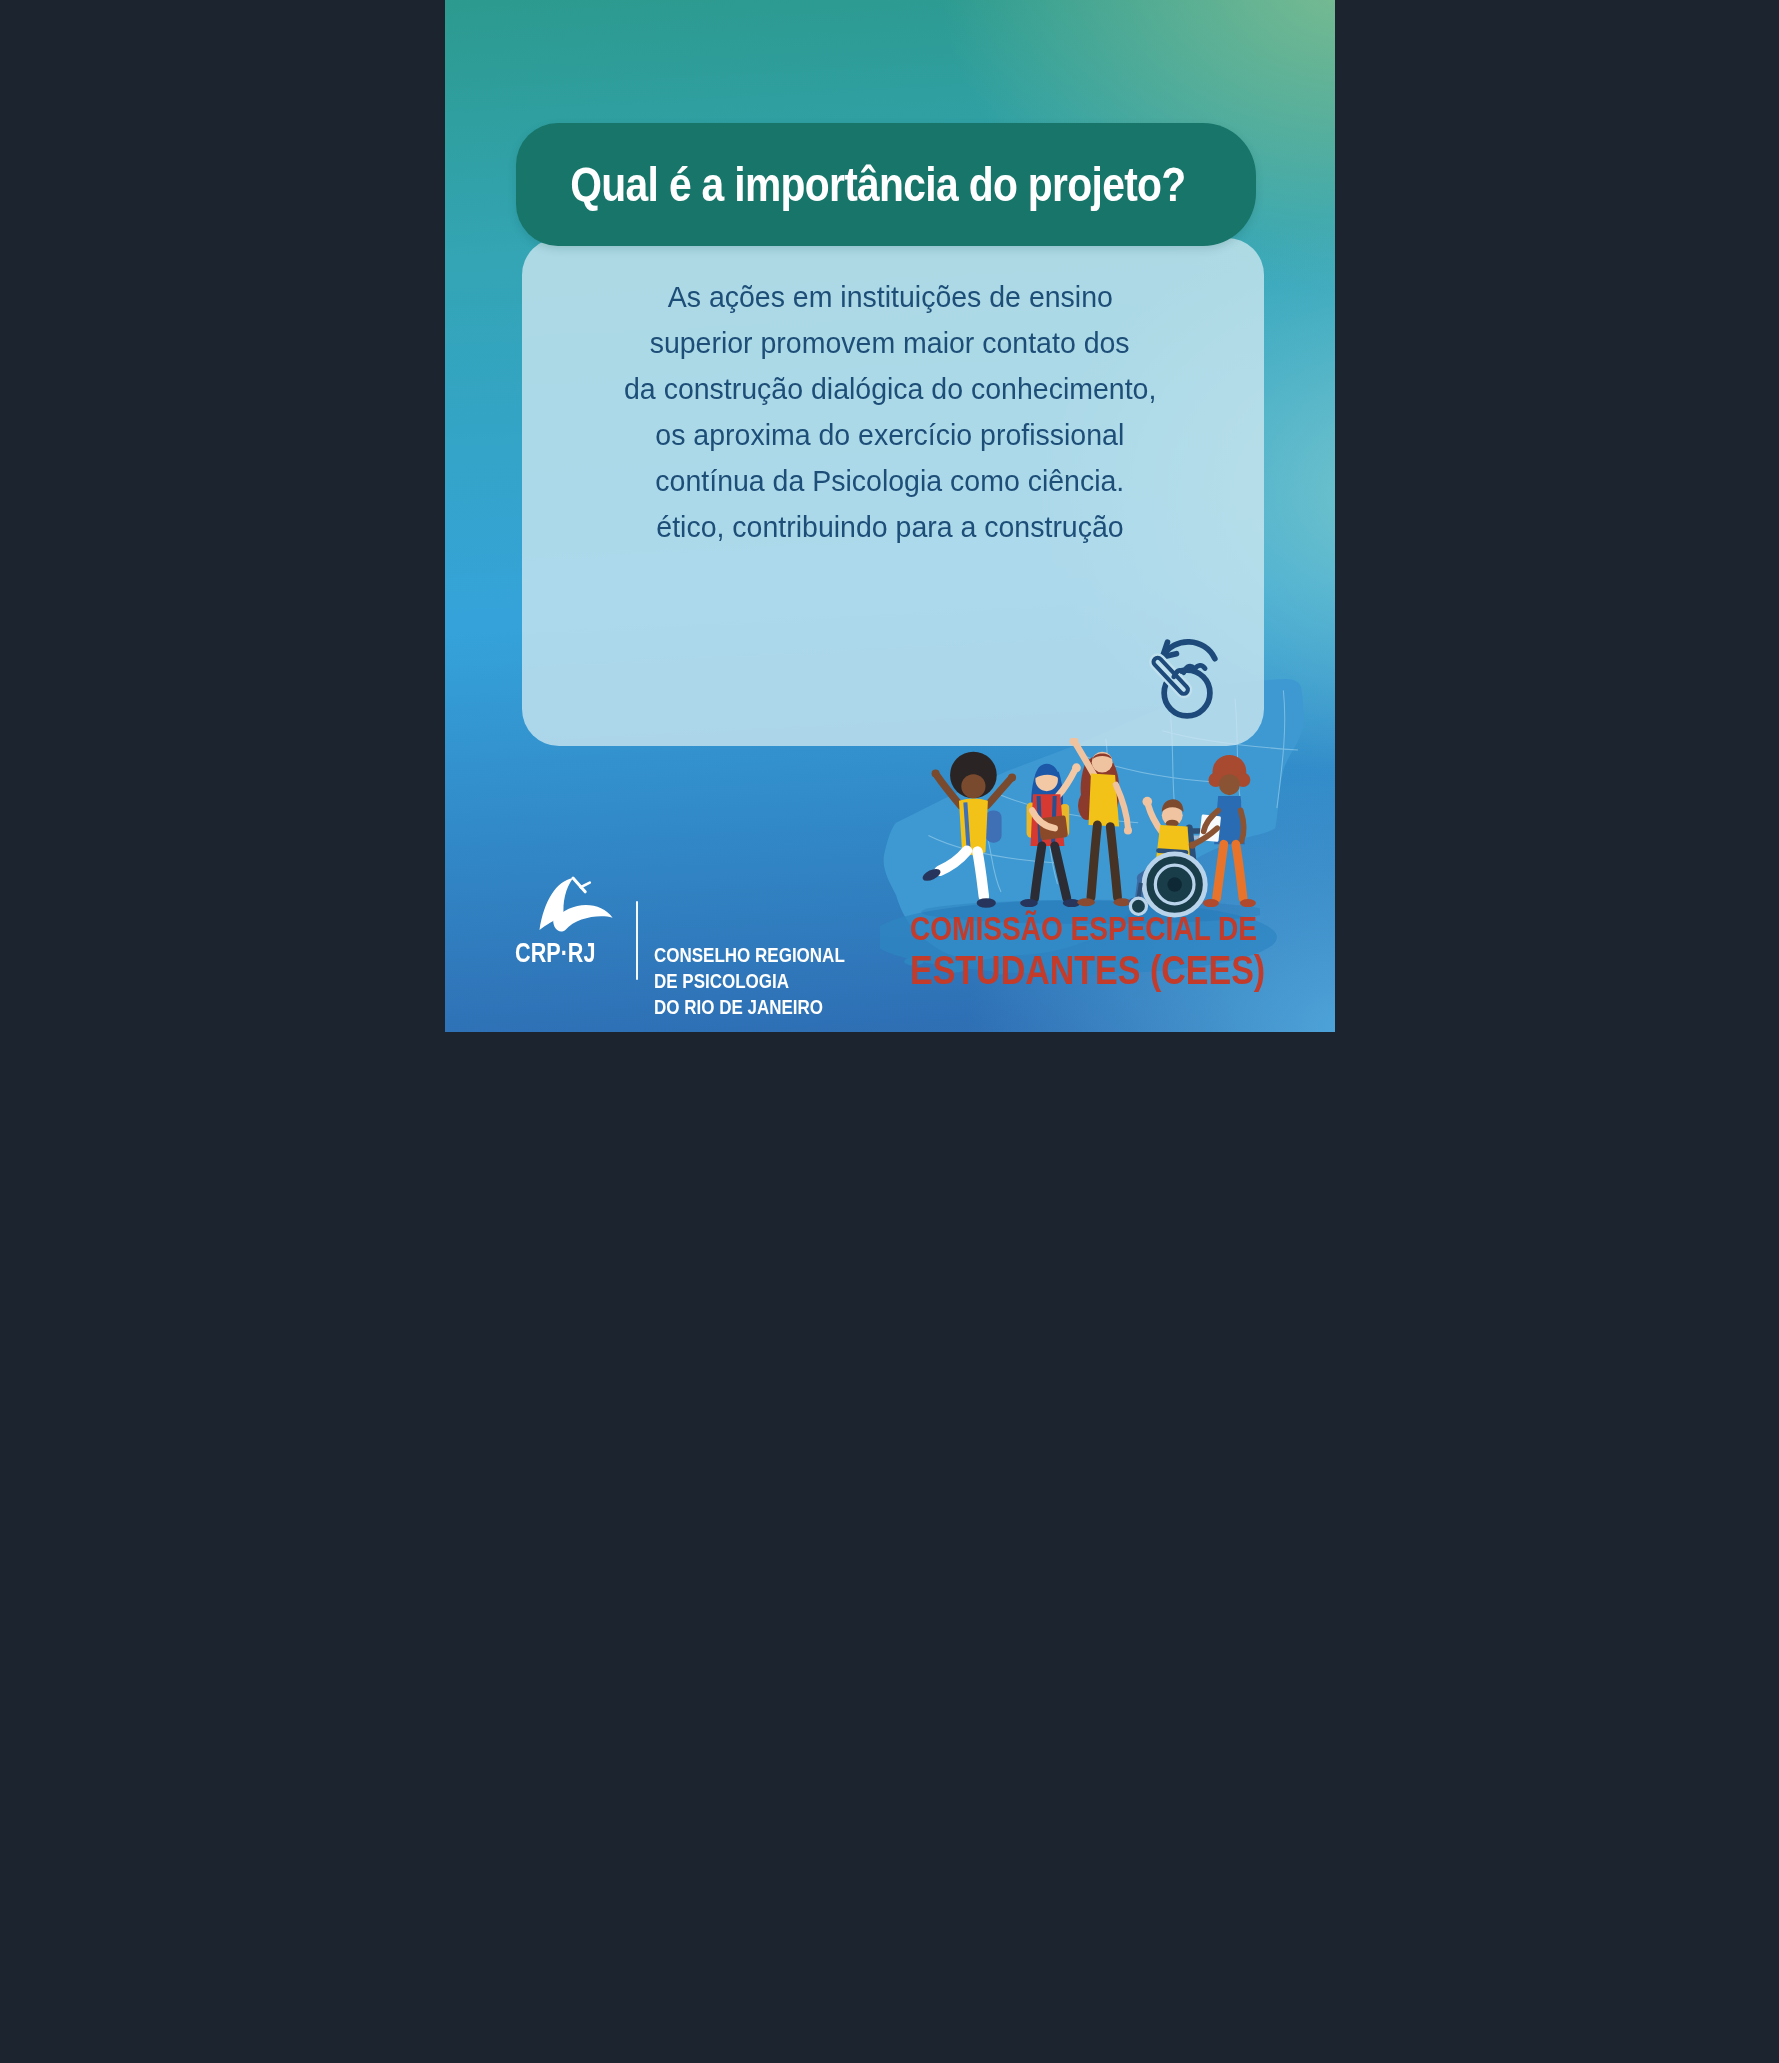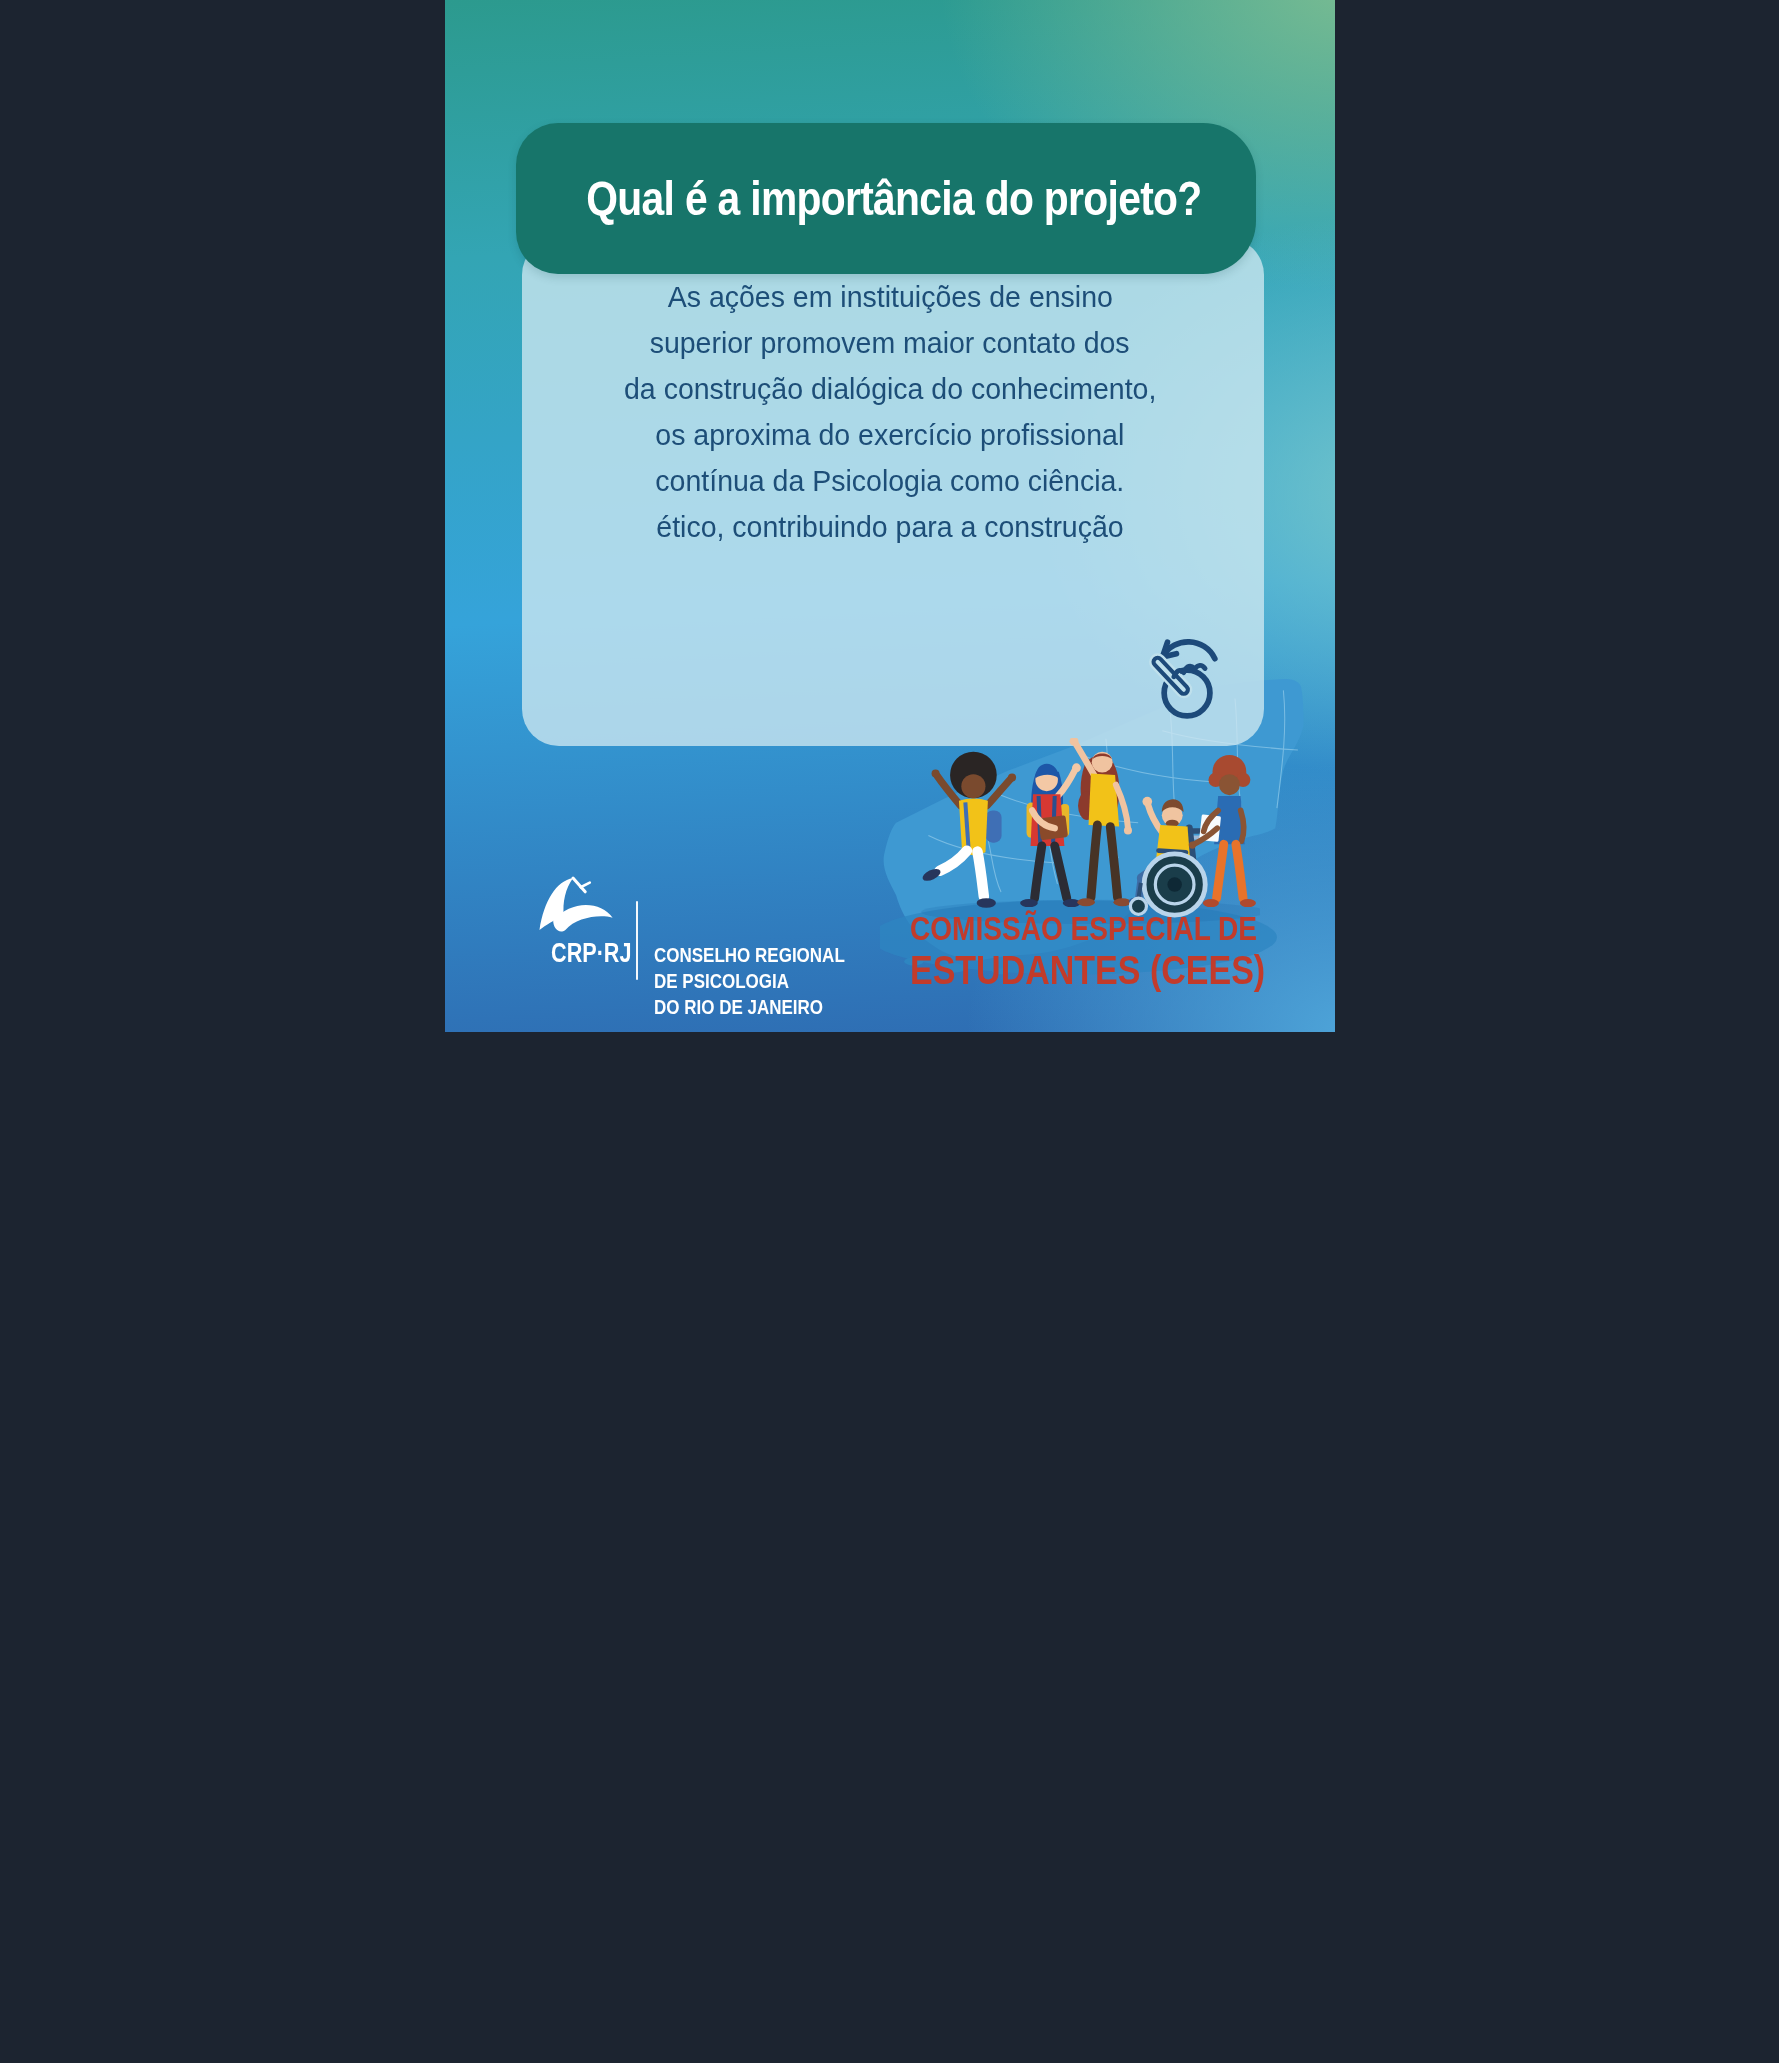--- a/index.html
+++ b/index.html
@@ -11,22 +11,22 @@
       radial-gradient(70% 42% at 102% 100%, rgba(80,168,219,.95), rgba(80,168,219,0) 62%),
       radial-gradient(60% 42% at 106% 48%, rgba(118,198,202,.92), rgba(118,198,202,0) 65%),
       radial-gradient(80% 52% at 102% -2%, rgba(124,189,146,.97), rgba(124,189,146,0) 58%),
       linear-gradient(177deg,#2c9a8e 0%,#33a5b4 24%,#35a3da 58%,#2e6cb2 100%);
   }
   .abs{position:absolute;}
   
   .map-svg{left:435px;top:650px;width:455px;height:326px;}
   
   .banner{
-    left:71px;top:123px;width:740px;height:151px;background:#17756a;
-    border-radius:42px 53px 53px 42px;display:flex;align-items:center;justify-content:flex-end;
+    left:71px;top:123px;width:740px;height:123px;background:#17756a;
+    border-radius:42px 53px 53px 42px;display:flex;align-items:center;justify-content:flex-start;
     box-shadow:0 3.2px 8px rgba(10,60,60,.15);
   }
   .banner-text{color:#ffffff;font-size:48px;font-weight:700;letter-spacing:-0.8px;white-space:nowrap;}
   .sqz{display:inline-block;transform:scaleX(.85);transform-origin:50% 50%;}
   .sqzl{display:inline-block;transform:scaleX(.85);transform-origin:0 50%;}
   
   .card{
     left:77px;top:238px;width:742px;height:508px;border-radius:37px;
     background:rgba(206,232,241,.78);
   }
@@ -35,21 +35,21 @@
     color:#1d4e78;font-weight:400;font-size:30px;line-height:46px;
   }
   .paragraph .pline{white-space:nowrap;}
   .paragraph .sqz{transform:scaleX(.95);}
   
   .swipe{left:693px;top:624px;width:85px;height:102px;}
   
   .people{left:464px;top:738px;width:351px;height:190px;}
   
   .bird{left:81px;top:872px;width:94px;height:64px;}
-  .crp-acronym{left:60px;top:938px;width:137px;text-align:right;color:#fff;font-weight:700;font-size:27px;white-space:nowrap;}
+  .crp-acronym{left:60px;top:938px;width:137px;text-align:left;color:#fff;font-weight:700;font-size:27px;white-space:nowrap;}
   .crp-acronym .sqz{transform:scaleX(.8);}
   .logo-divider{left:191px;top:901px;width:2.4px;height:79px;background:#ffffff;border-radius:1.6px;opacity:.95;}
   .org-lines{left:209px;top:902px;color:#fff;font-weight:700;font-size:20px;line-height:26px;margin-top:40px;}
   .org-lines div{white-space:nowrap;}
   
   .commission{left:465px;top:911px;color:#c23b2b;font-weight:700;}
   .commission .l1{font-size:33px;line-height:35px;white-space:nowrap;}
   .commission .l2{font-size:40px;line-height:44px;margin-top:2px;white-space:nowrap;}
 </style>
 </head>

